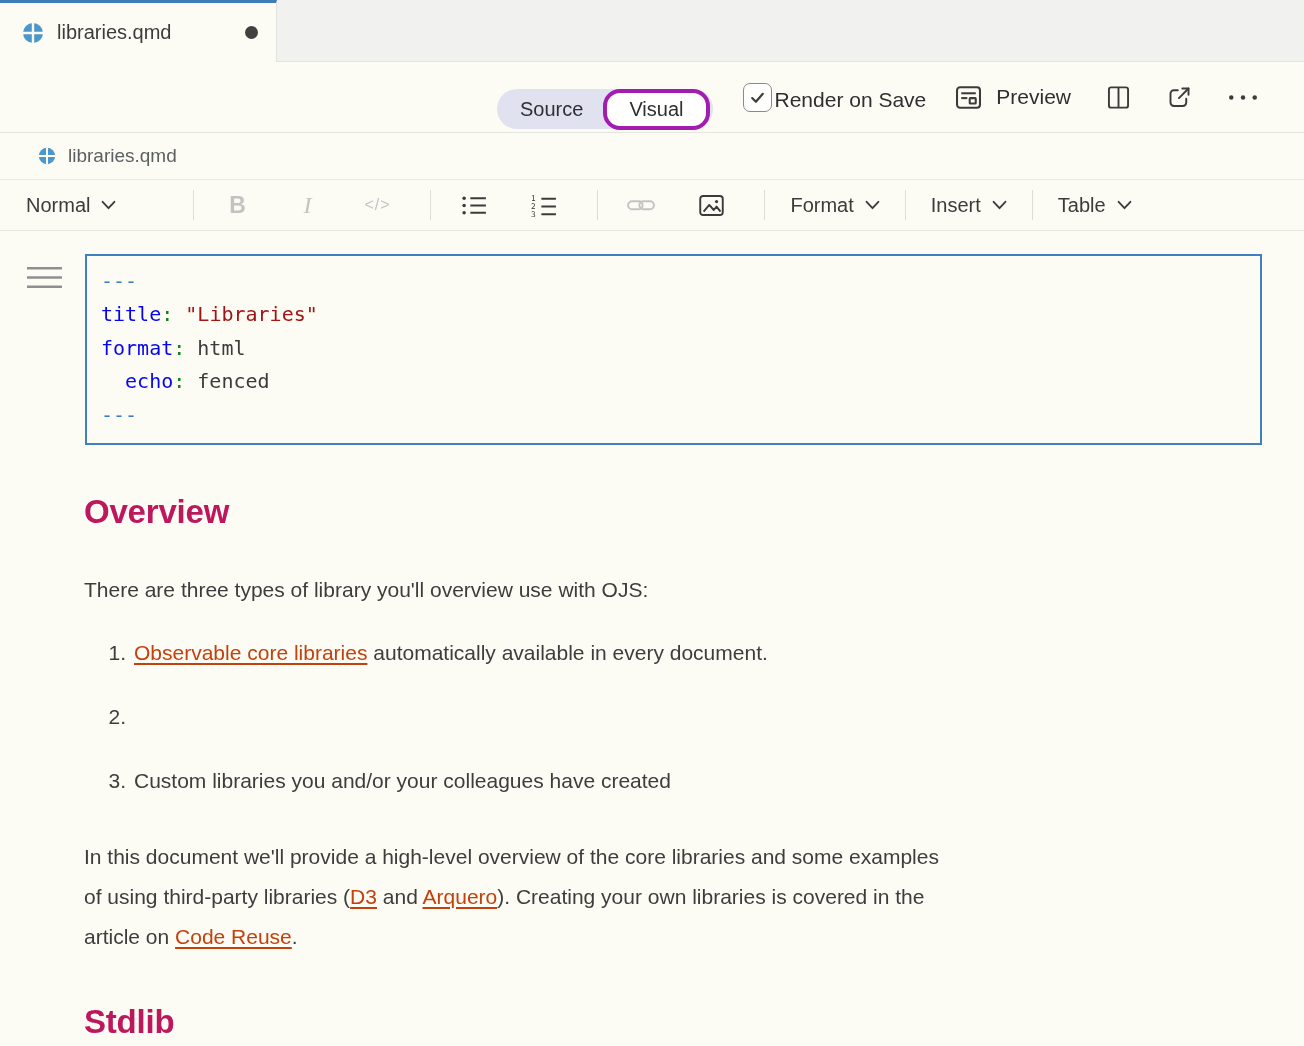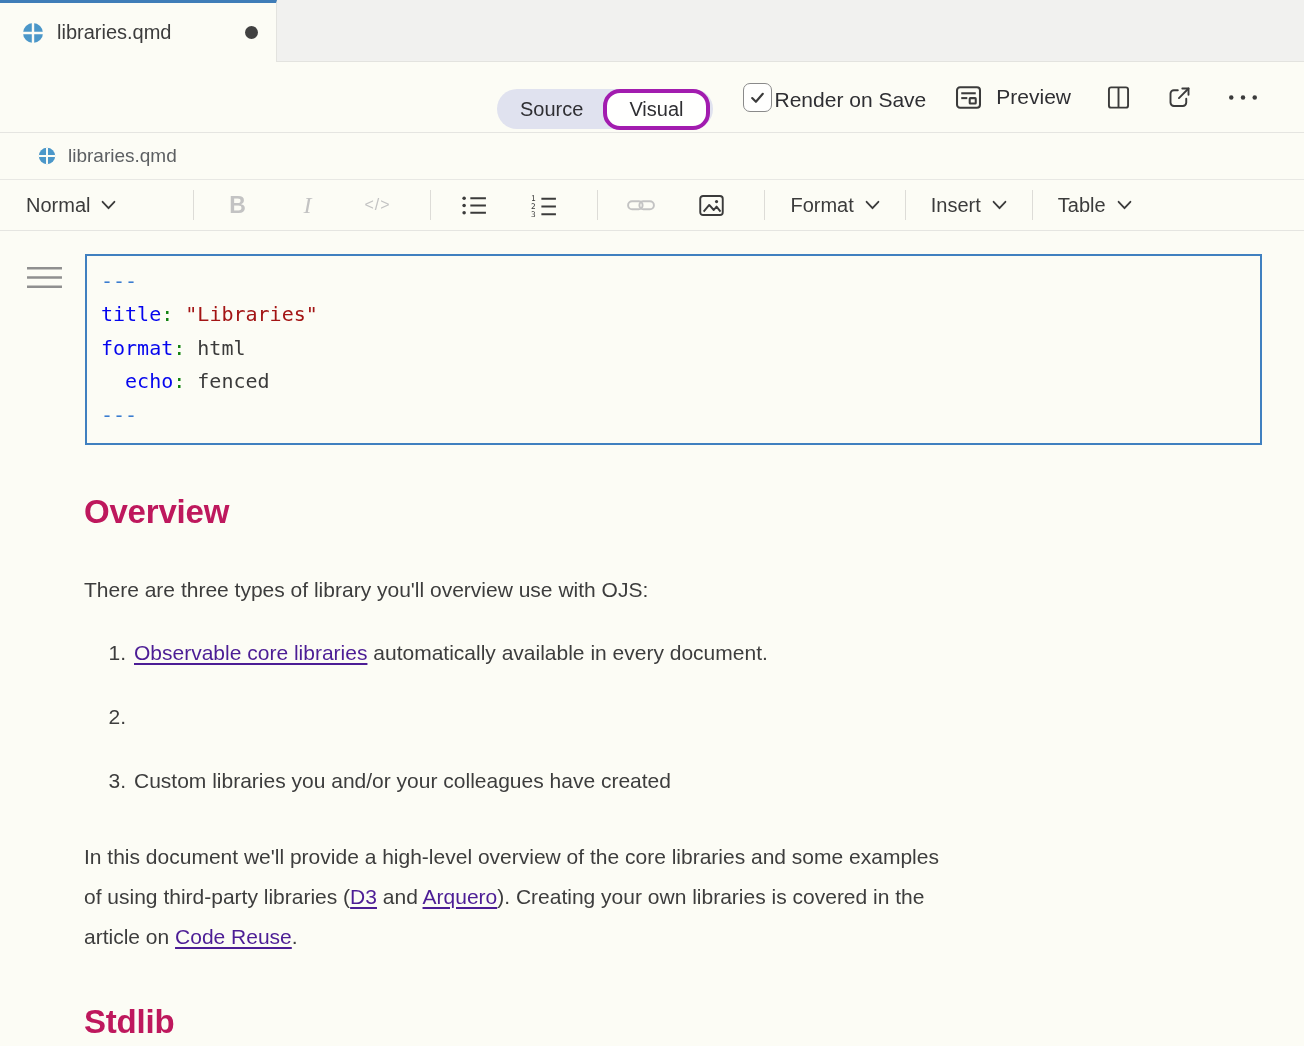--- a/index.html
+++ b/index.html
@@ -93,21 +93,21 @@
   h2 { font-size:33px; font-weight:700; color:#be185d; letter-spacing:-0.2px; }
   .h-overview { margin-top:48px; }
   .h-stdlib { margin-top:46px; }
   .para { font-size:21px; color:#3d3d3d; line-height:27px; white-space:nowrap; }
   .intro { margin-top:45px; }
   .closing { margin-top:44px; }
   .closing .pline { line-height:40px; white-space:nowrap; }
   .olist { margin-top:38px; }
   .oli { display:flex; margin-bottom:40px; font-size:21px; color:#3d3d3d; white-space:nowrap; }
   .oli-marker { width:42px; text-align:right; margin-right:8px; flex:none; }
-  a.doc-link { color:#4c1d95; text-decoration:underline; text-underline-offset:3px; cursor:pointer; }
+  a.doc-link { color:#c2410c; text-decoration:underline; text-underline-offset:3px; cursor:pointer; }
   .squiggle { text-decoration:underline dotted #cc3333 2px; text-underline-offset:6px; }
 </style>
 </head>
 <body>
 
 <div class="tabbar">
   <div class="tab">
     <span>
       <svg width="22" height="22" viewBox="0 0 22 22">
           <circle cx="11" cy="11" r="10" fill="#4b97c9"></circle>

